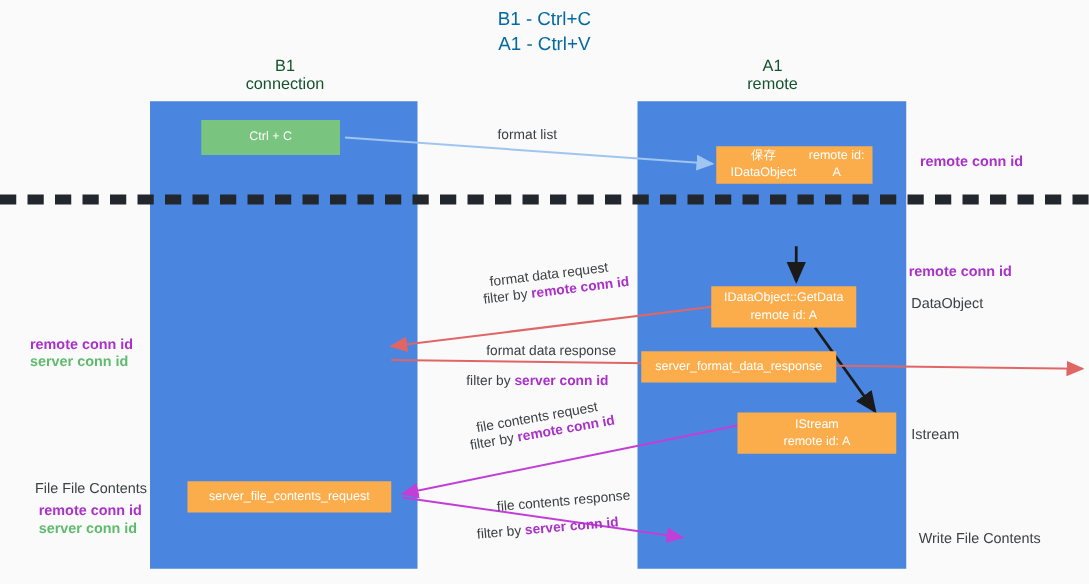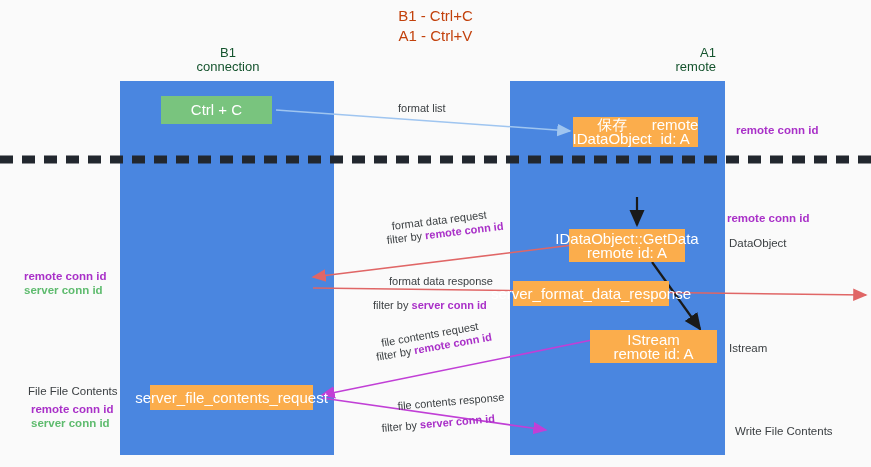--- a/index.html
+++ b/index.html
@@ -9,21 +9,21 @@
     font-family:"Liberation Sans","DejaVu Sans",sans-serif;
     color:#3c4043;
     overflow:hidden;
     position:relative;
   }
   #stage{position:absolute;left:0;top:0;width:871px;height:467px;}
 
   
   .title{
     position:absolute;left:0;top:6px;width:871px;
-    text-align:center;font-size:15px;line-height:20px;color:#c2410c;
+    text-align:center;font-size:15px;line-height:20px;color:#0369a1;
   }
 
   
   .colhead{
     position:absolute;text-align:center;font-size:13px;line-height:14px;color:#14532d;
   }
 
   
   .lane{position:absolute;background:#4a86e0;}
 
@@ -31,21 +31,21 @@
   .dashed{
     position:absolute;left:0;top:155px;width:871px;height:9px;
   }
 
   
   .box{
     position:absolute;
     display:flex;align-items:center;justify-content:center;
     text-align:center;
     color:#ffffff;
-    font-size:15px;line-height:14px;
+    font-size:10px;line-height:14px;
     box-sizing:border-box;
     padding:2px 4px;
   }
   .box.green{background:#79c47e;}
   .box.orange{background:#fbad4c;}
 
   
   .side{
     position:absolute;font-size:11.5px;line-height:14px;color:#3c4043;
     white-space:nowrap;
@@ -67,21 +67,21 @@
 
   <div class="title">
     <div>B1 - Ctrl+C</div>
     <div>A1 - Ctrl+V</div>
   </div>
 
   <div class="colhead" style="left:130px;top:46px;width:196px;">
     <div>B1</div>
     <div>connection</div>
   </div>
-  <div class="colhead" style="left:520px;top:46px;width:196px;text-align:right;">
+  <div class="colhead" style="left:520px;top:46px;width:196px;">
     <div>A1</div>
     <div>remote</div>
   </div>
 
   <div class="lane" style="left:120px;top:81px;width:214px;height:374px;"></div>
   <div class="lane" style="left:510px;top:81px;width:215px;height:374px;"></div>
 
   <svg class="dashed" viewBox="0 0 871 9" preserveAspectRatio="none">
     <line x1="0" y1="4.5" x2="871" y2="4.5" stroke="#22272e" stroke-width="8" stroke-dasharray="13 9"></line>
   </svg>

